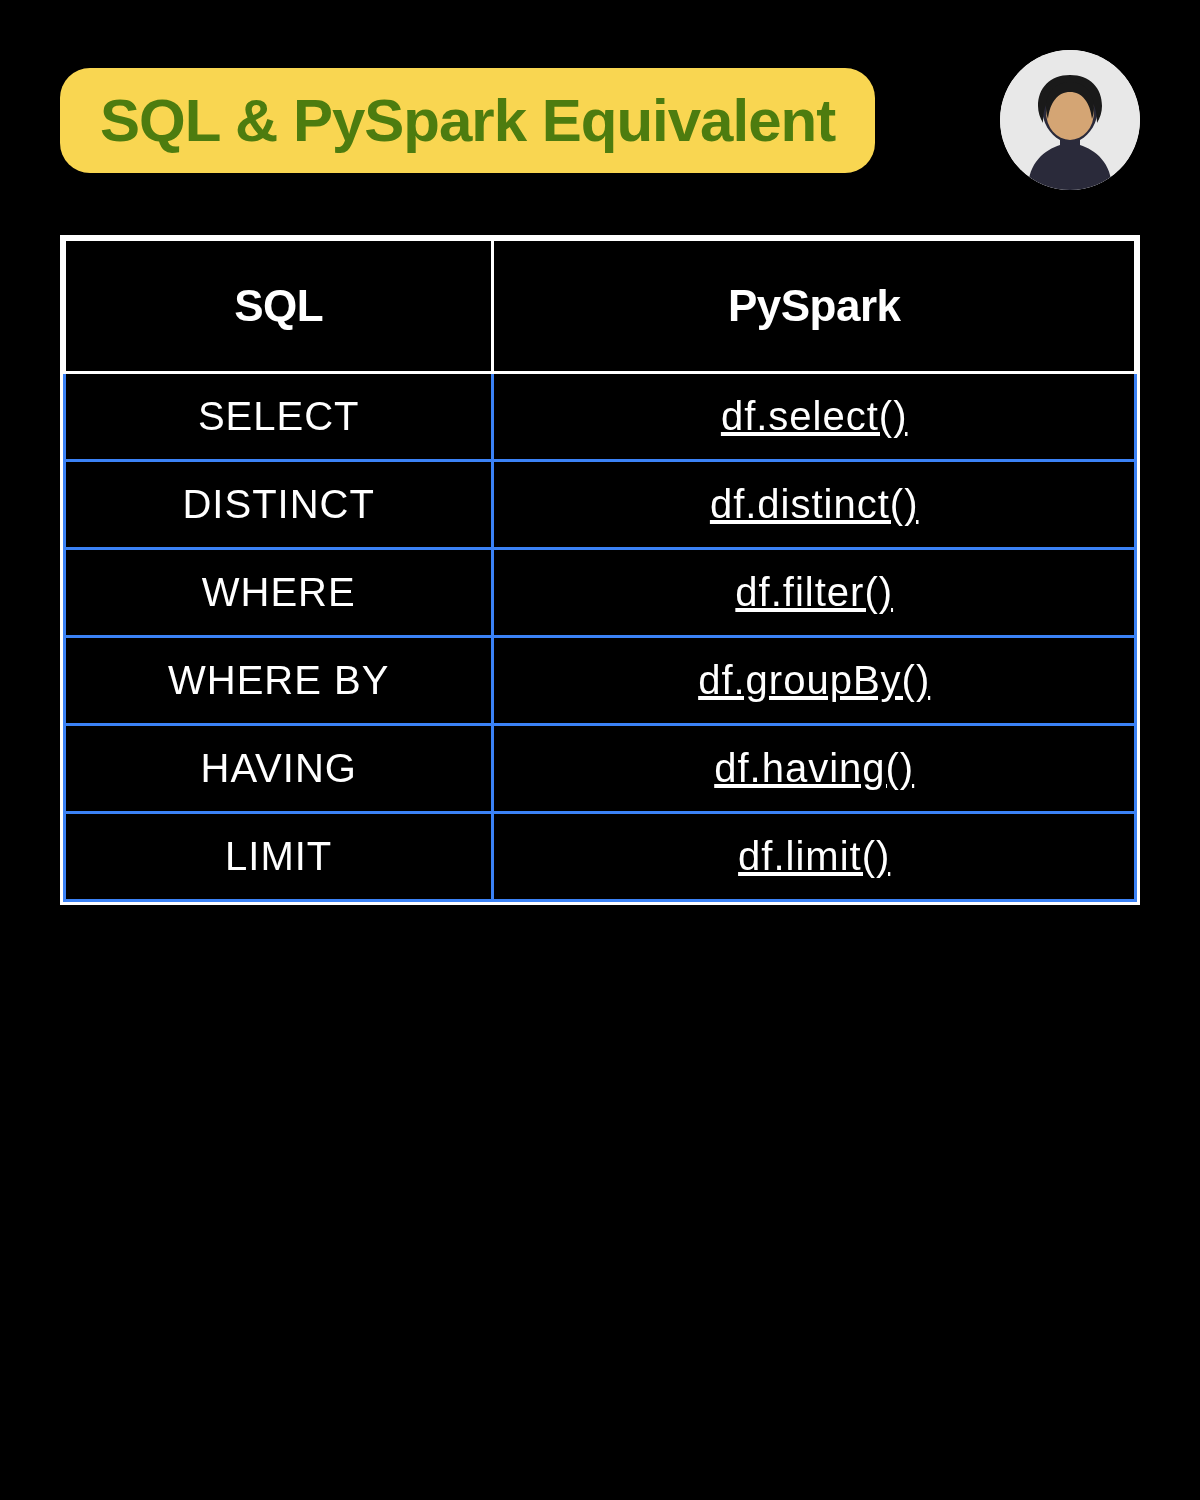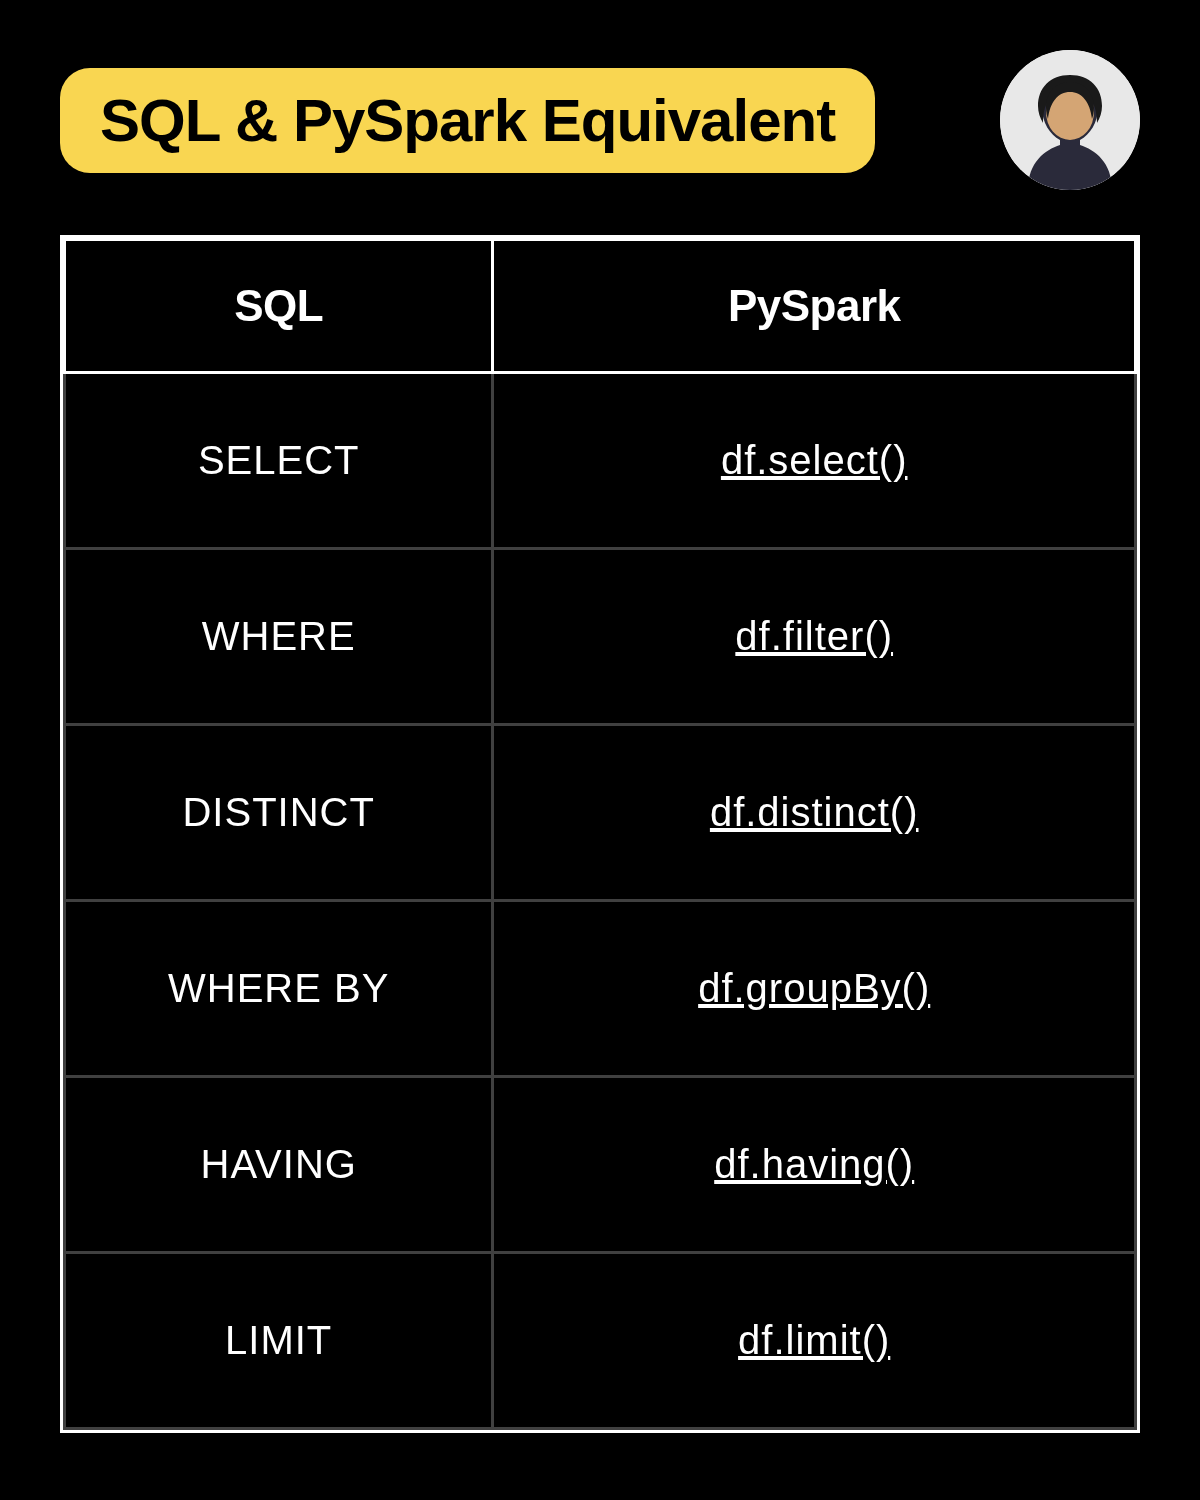--- a/index.html
+++ b/index.html
@@ -17,21 +17,21 @@
     }
     .header {
       display: flex;
       align-items: center;
       justify-content: space-between;
       margin-bottom: 45px;
       gap: 30px;
     }
     .title-badge {
       background-color: #f9d651;
-      color: #000000;
+      color: #4d7c0f;
       font-weight: 800;
       font-size: 60px;
       padding: 18px 40px;
       border-radius: 30px;
       letter-spacing: -1px;
     }
     .avatar {
       width: 140px;
       height: 140px;
       border-radius: 50%;
@@ -58,23 +58,23 @@
       font-weight: 800;
       font-size: 44px;
       padding: 40px 20px;
       text-align: center;
       border: 3px solid #ffffff;
       letter-spacing: -0.5px;
     }
     td {
       font-size: 40px;
       font-weight: 300;
-      padding: 64px 20px;
+      padding: 20px 20px;
       text-align: center;
-      border: 3px solid #404040;
+      border: 3px solid #3b82f6;
       letter-spacing: 1px;
     }
     td:first-child {
       width: 40%;
     }
     td:last-child {
       width: 60%;
       text-decoration: underline;
     }
   </style>
@@ -101,26 +101,26 @@
         <th>SQL</th>
         <th>PySpark</th>
       </tr>
     </thead>
     <tbody>
       <tr>
         <td>SELECT</td>
         <td>df.select()</td>
       </tr>
       <tr>
+        <td>DISTINCT</td>
+        <td>df.distinct()</td>
+      </tr>
+      <tr>
         <td>WHERE</td>
         <td>df.filter()</td>
-      </tr>
-      <tr>
-        <td>DISTINCT</td>
-        <td>df.distinct()</td>
       </tr>
       <tr>
         <td>WHERE BY</td>
         <td>df.groupBy()</td>
       </tr>
       <tr>
         <td>HAVING</td>
         <td>df.having()</td>
       </tr>
       <tr>

